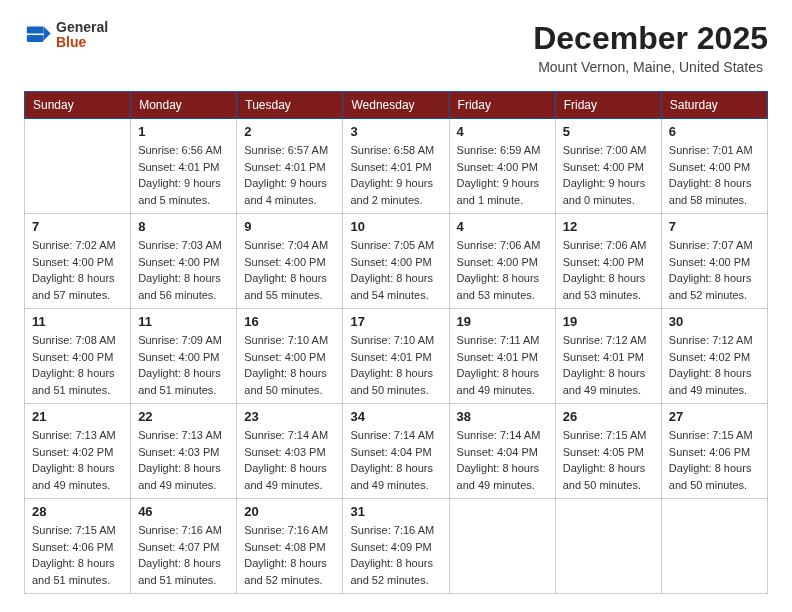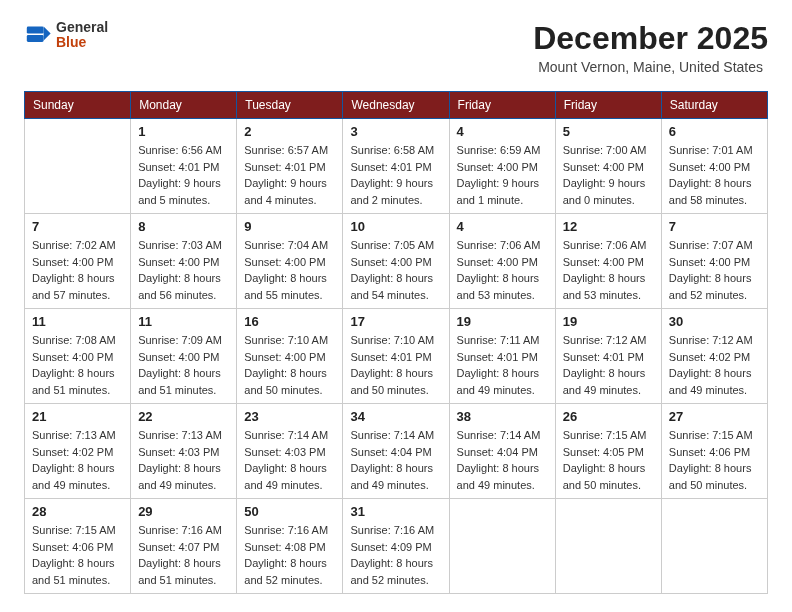--- a/index.html
+++ b/index.html
@@ -235,25 +235,25 @@
           <div class="day-number">27</div>
           <div class="day-info">Sunrise: 7:15 AM<br>Sunset: 4:06 PM<br>Daylight: 8 hours<br>and 50 minutes.</div>
         </td>
       </tr>
       <tr>
         <td>
           <div class="day-number">28</div>
           <div class="day-info">Sunrise: 7:15 AM<br>Sunset: 4:06 PM<br>Daylight: 8 hours<br>and 51 minutes.</div>
         </td>
         <td>
-          <div class="day-number">29</div>
+          <div class="day-number">46</div>
           <div class="day-info">Sunrise: 7:16 AM<br>Sunset: 4:07 PM<br>Daylight: 8 hours<br>and 51 minutes.</div>
         </td>
         <td>
-          <div class="day-number">50</div>
+          <div class="day-number">20</div>
           <div class="day-info">Sunrise: 7:16 AM<br>Sunset: 4:08 PM<br>Daylight: 8 hours<br>and 52 minutes.</div>
         </td>
         <td>
           <div class="day-number">31</div>
           <div class="day-info">Sunrise: 7:16 AM<br>Sunset: 4:09 PM<br>Daylight: 8 hours<br>and 52 minutes.</div>
         </td>
         <td class="empty-cell"></td>
         <td class="empty-cell"></td>
         <td class="empty-cell"></td>
       </tr>

